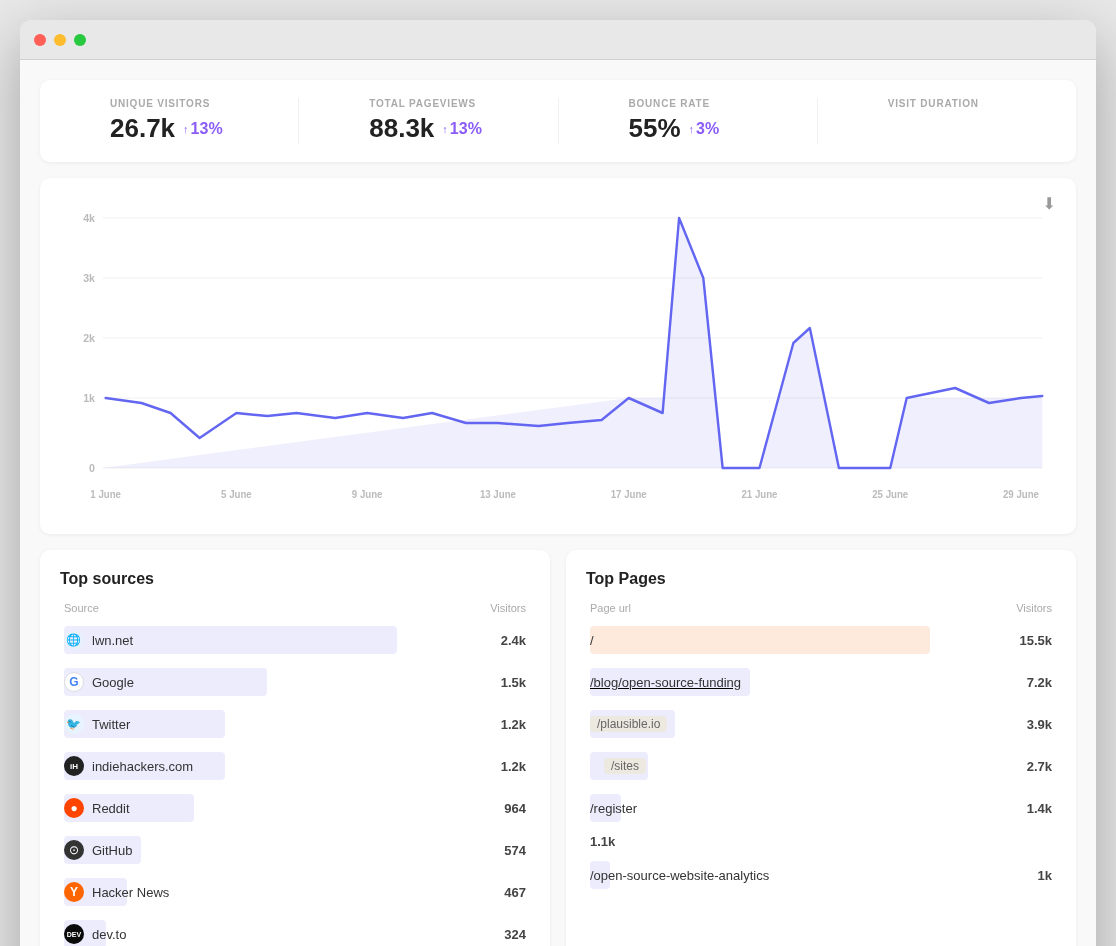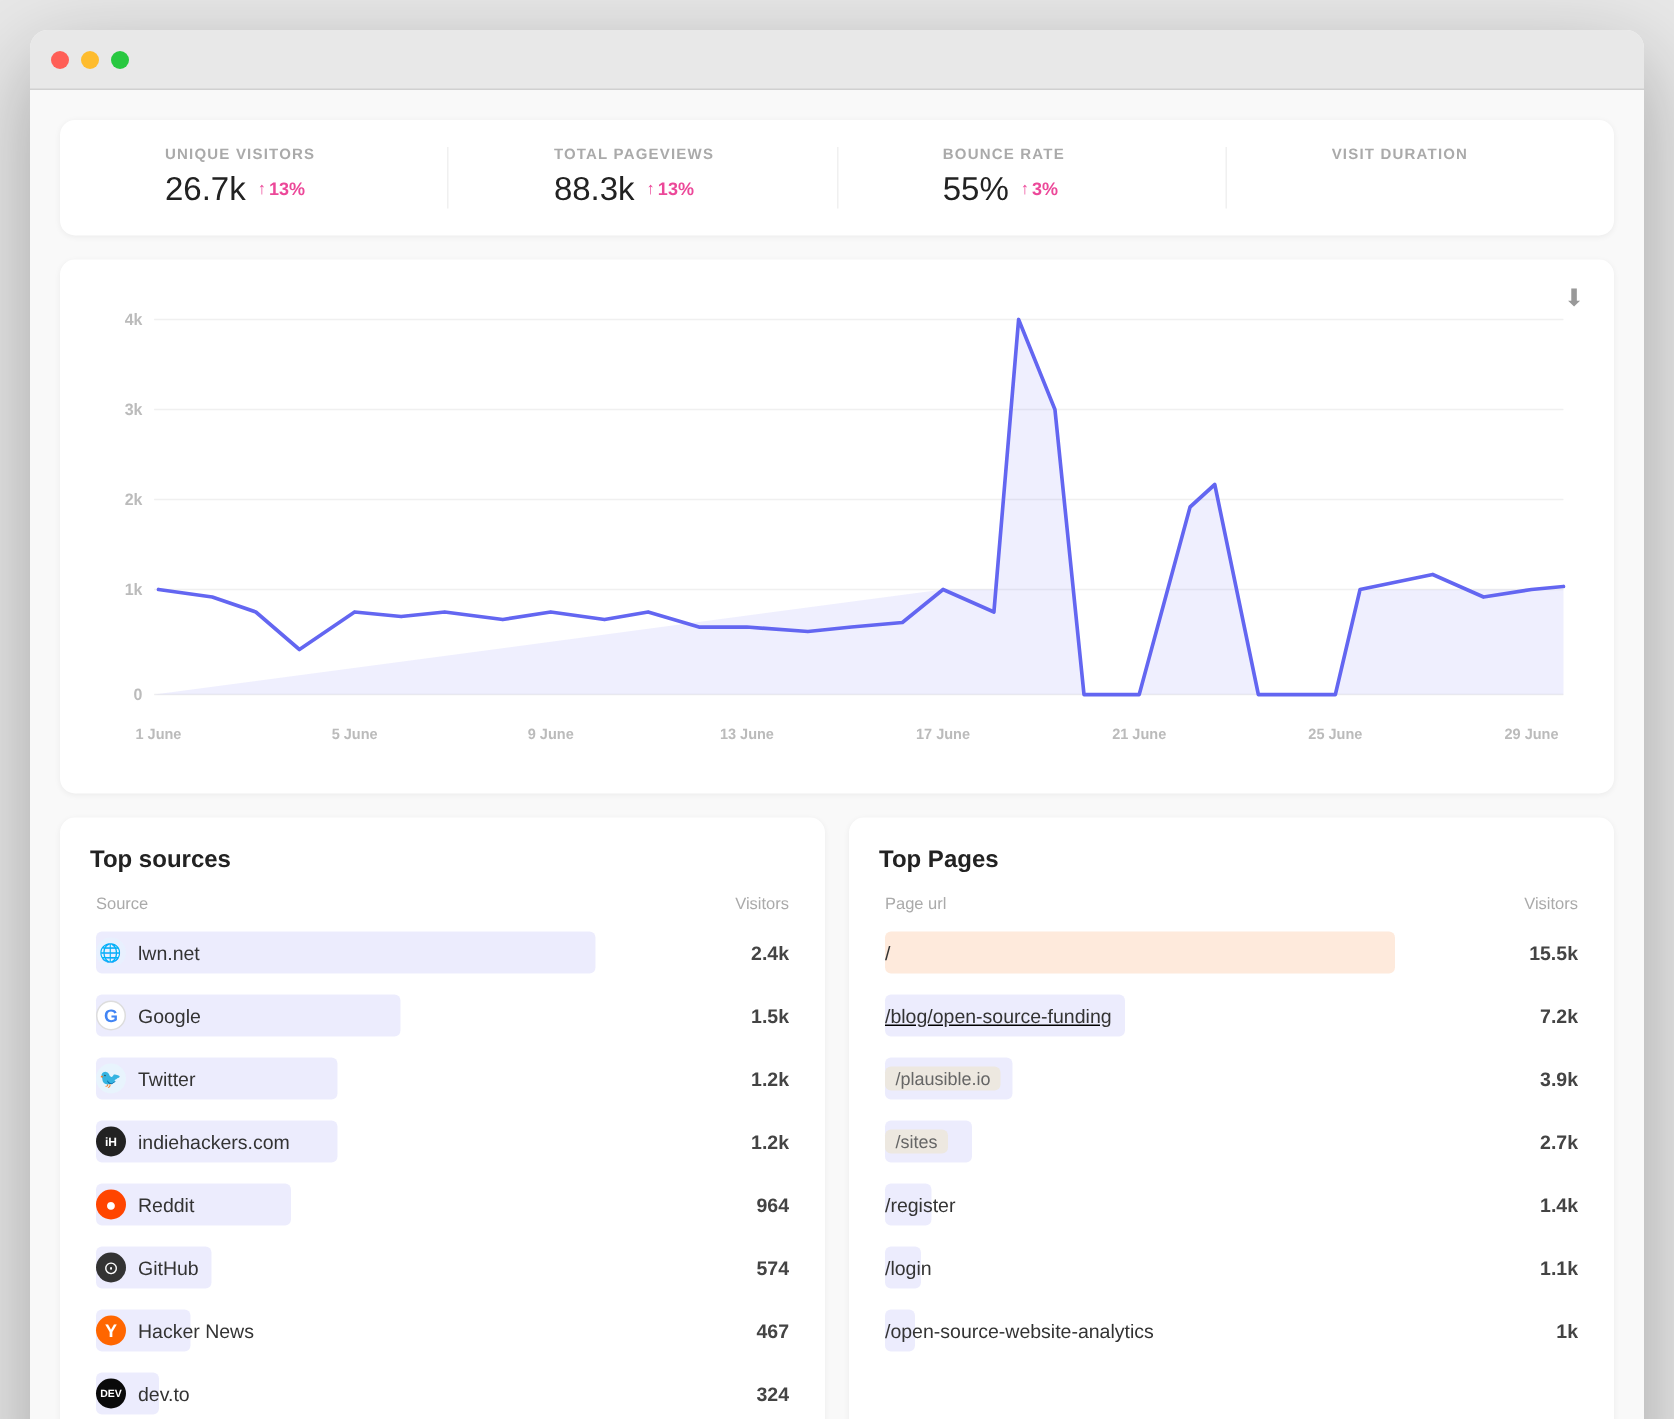--- a/index.html
+++ b/index.html
@@ -68,28 +68,28 @@
       letter-spacing: 0.08em;
       text-transform: uppercase;
       margin-bottom: 4px;
     }
     .stat-value-row {
       display: flex;
       align-items: center;
       gap: 8px;
     }
     .stat-value {
-      font-size: 22px;
-      font-weight: 400;
+      font-size: 26px;
+      font-weight: 700;
       color: #222;
     }
     .stat-change {
-      font-size: 12px;
+      font-size: 16px;
       font-weight: 600;
-      color: #ec4899;
+      color: #8b5cf6;
       display: flex;
       align-items: center;
       gap: 2px;
     }
     .stat-change.up::before {
       content: '↑';
       font-size: 11px;
     }
     
     .chart-card {
@@ -362,36 +362,32 @@
             <div class="table-row">
     <div class="row-left" style="min-width:0;flex:1;height:32px;display:flex;align-items:center;gap:8px;position:relative;">
       <div style="position:absolute;left:0;top:50%;transform:translateY(-50%);height:28px;width:85px;background:#6366f1;border-radius:4px;opacity:0.12;z-index:0;"></div>
       <span style="background:#ede8e0;border-radius:4px;padding:1px 7px;font-size:12px;color:#666;z-index:1;position:relative;">/plausible.io</span>
     </div>
     <span class="row-value">3.9k</span>
   </div>
             <div class="table-row">
     <div class="row-left" style="min-width:0;flex:1;height:32px;display:flex;align-items:center;gap:8px;position:relative;">
       <div style="position:absolute;left:0;top:50%;transform:translateY(-50%);height:28px;width:58px;background:#6366f1;border-radius:4px;opacity:0.12;z-index:0;"></div>
-      <span style="background:#ede8e0;border-radius:4px;padding:1px 7px;font-size:12px;color:#666;z-index:1;position:relative;">/sites</span>
+      <span style="background:#ede8e0;border-radius:4px;padding:1px 7px;font-size:12px;color:#666;z-index:1;position:relative;margin-left:14px;">/sites</span>
     </div>
     <span class="row-value">2.7k</span>
   </div>
             <div class="table-row">
     <div class="row-left" style="min-width:0;flex:1;height:32px;display:flex;align-items:center;gap:8px;position:relative;">
       <div style="position:absolute;left:0;top:50%;transform:translateY(-50%);height:28px;width:31px;background:#6366f1;border-radius:4px;opacity:0.12;z-index:0;"></div>
       <span class="row-name" style="z-index:1;font-size:13px;">/register</span>
     </div>
     <span class="row-value">1.4k</span>
   </div>
             <div class="table-row">
-    <div class="row-left" style="min-width:0;flex:1;height:32px;display:flex;align-items:center;gap:8px;position:relative;">
-      <div style="position:absolute;left:0;top:50%;transform:translateY(-50%);height:28px;width:24px;background:#6366f1;border-radius:4px;opacity:0.12;z-index:0;"></div>
-      <span class="row-name" style="z-index:1;font-size:13px;">/login</span>
-    </div>
     <span class="row-value">1.1k</span>
   </div>
             <div class="table-row">
     <div class="row-left" style="min-width:0;flex:1;height:32px;display:flex;align-items:center;gap:8px;position:relative;">
       <div style="position:absolute;left:0;top:50%;transform:translateY(-50%);height:28px;width:20px;background:#6366f1;border-radius:4px;opacity:0.12;z-index:0;"></div>
       <span class="row-name" style="z-index:1;font-size:13px;">/open-source-website-analytics</span>
     </div>
     <span class="row-value">1k</span>
   </div>
           </div>

